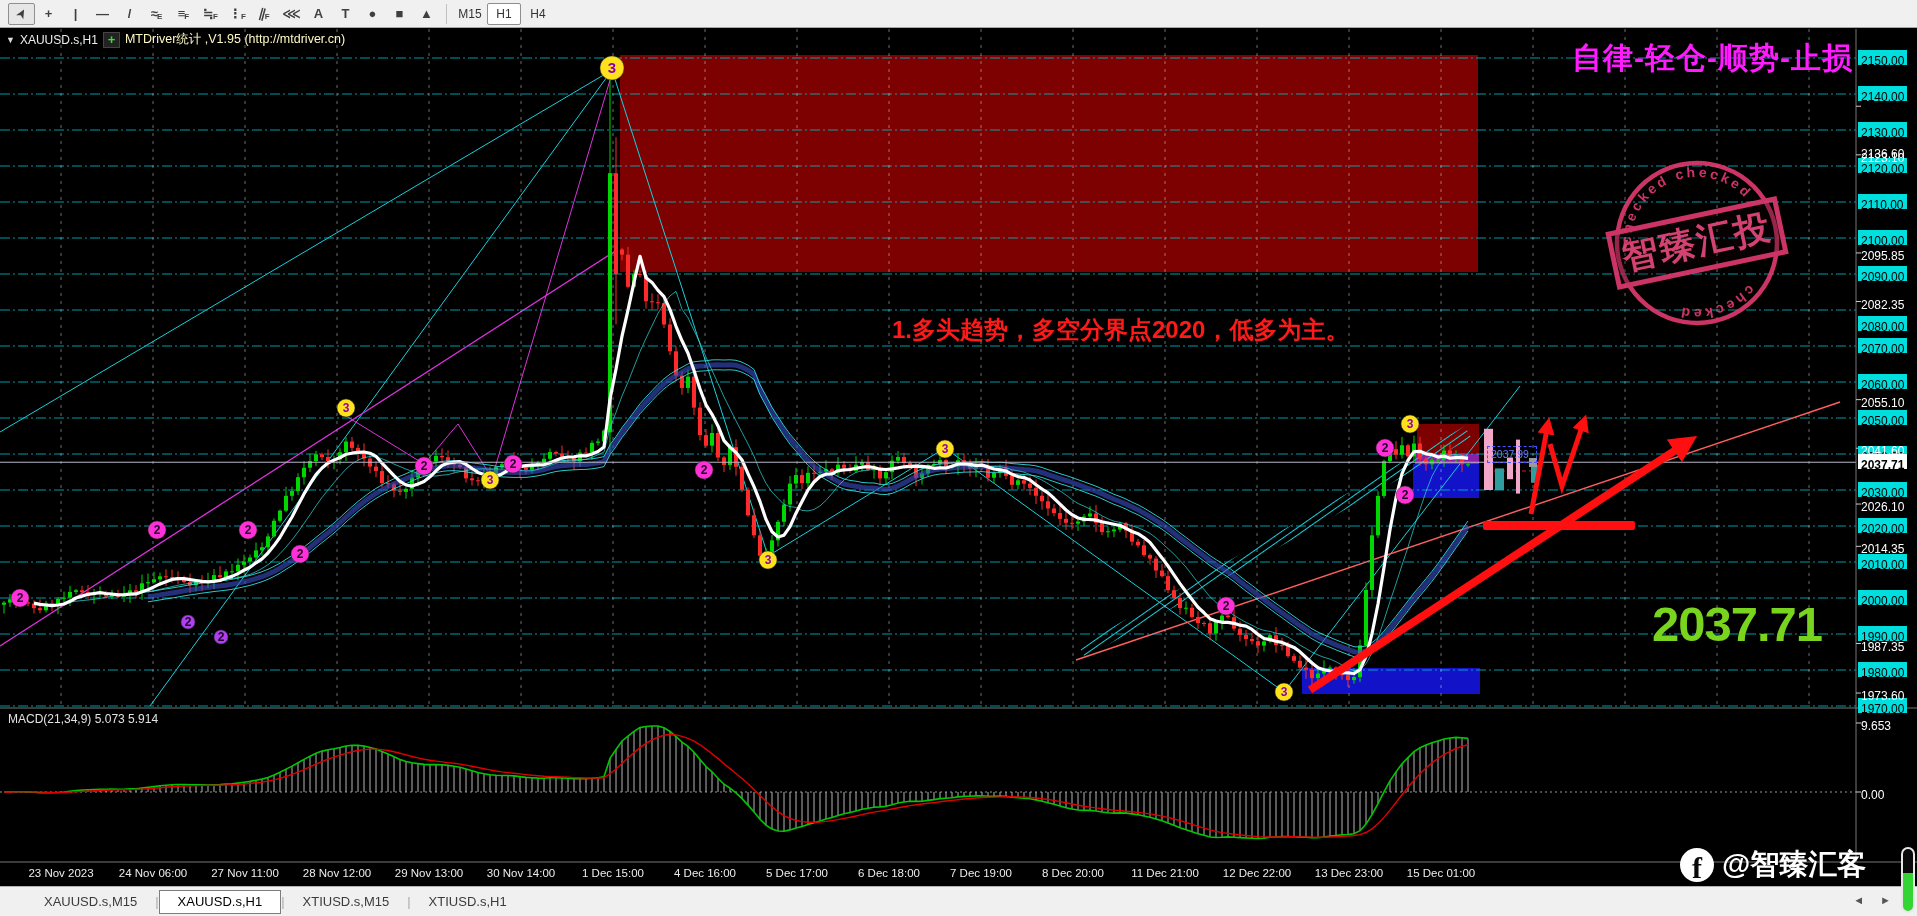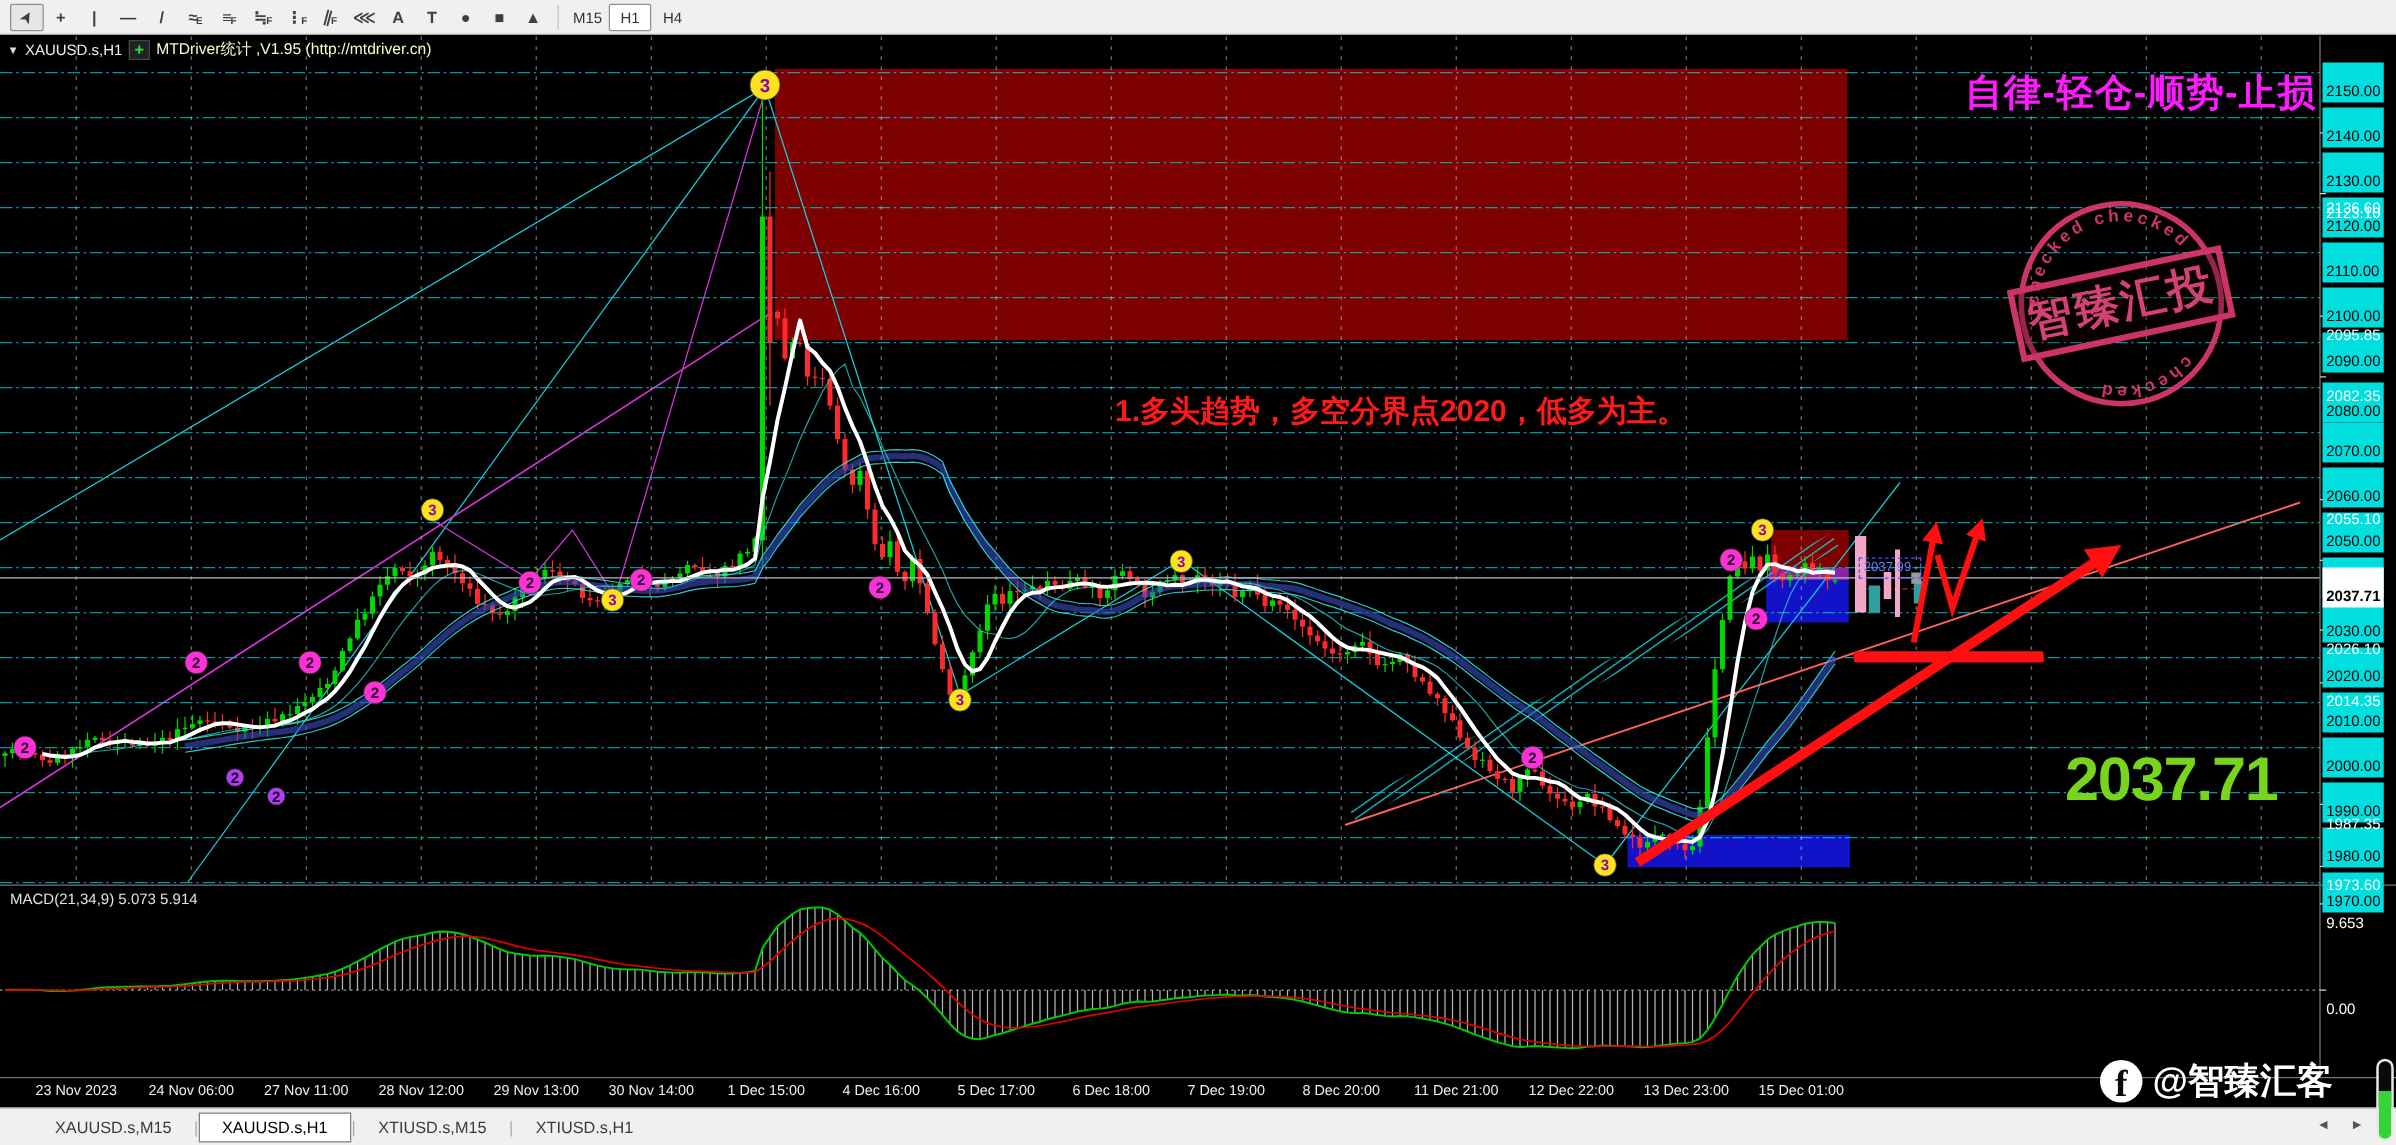--- a/index.html
+++ b/index.html
@@ -12,32 +12,32 @@
 .tool .sub{font-size:8px;margin-top:6px;margin-left:-1px;}
 .tsep{width:1px;height:20px;background:#c2c2c2;margin:0 6px;}
 .tf-btn{min-width:34px;height:22px;display:flex;align-items:center;justify-content:center;font-size:12px;color:#333;border:1px solid transparent;border-radius:2px;padding:0 4px;}
 .tf-btn.active{background:#fff;border:1px solid #8f8f8f;}
 
 #chart-svg{position:absolute;left:0;top:0;z-index:1;}
 #symbol-strip{position:absolute;left:6px;top:31px;display:flex;align-items:center;gap:5px;z-index:20;font-size:12px;color:#eee;}
 #symbol-strip .dd{font-size:9px;color:#ddd;}
 #add-ind{width:17px;height:16px;background:#222;border:1px solid #444;color:#2ee52e;font-weight:bold;font-size:13px;display:flex;align-items:center;justify-content:center;line-height:1;}
 #indicator-title{color:#fef9c3;font-size:12.5px;}
-#slogan{position:absolute;right:64px;top:54px;font-size:30px;font-weight:bold;color:#ff1aff;letter-spacing:1px;z-index:20;}
+#slogan{position:absolute;right:64px;top:38px;font-size:30px;font-weight:bold;color:#ff1aff;letter-spacing:1px;z-index:20;}
 #note{position:absolute;left:892px;top:312px;font-size:24px;font-weight:600;color:#ff1a1a;line-height:35px;z-index:20;}
 #big-price{position:absolute;left:1652px;top:596px;font-size:49px;font-weight:bold;color:#79d41d;letter-spacing:-1px;z-index:20;}
 #macd-label{position:absolute;left:8px;top:712px;font-size:12px;color:#e2e2e2;z-index:20;}
 #forecast-box{position:absolute;left:1487px;top:446px;width:50px;height:17px;border:1px dashed #4a52ff;color:#6a78ff;font-size:10.5px;line-height:15px;padding-left:3px;z-index:18;}
 #social{position:absolute;left:1680px;top:845px;display:flex;align-items:center;gap:8px;z-index:46;}
 #fb-icon{width:34px;height:34px;border-radius:50%;background:#fff;color:#0a0a0a;font-family:"Liberation Serif","DejaVu Serif",serif;font-weight:bold;font-size:30px;display:flex;justify-content:center;overflow:hidden;line-height:40px;}
 #social .handle{color:#ffffff;font-size:29px;font-weight:600;}
 #mouse-icon{position:absolute;left:1901px;top:847px;width:14px;height:66px;border:2px solid #e8e8e8;border-radius:7px;background:linear-gradient(to bottom,#0a0a0a 0%,#0a0a0a 38%,#35d435 38%,#35d435 100%);z-index:50;}
 
 #price-axis{position:absolute;left:1856px;top:0;width:61px;height:916px;z-index:10;}
-.pl{position:absolute;left:2px;height:15px;line-height:15px;font-size:12px;padding:16px 3px;white-space:nowrap;}
+.pl{position:absolute;left:2px;height:15px;line-height:15px;font-size:12px;padding:4px 3px;white-space:nowrap;}
 .pl.hi{background:#00dede;color:#000;}
 .pl.plain{color:#fff;}
 .pl.cur{background:#fff;color:#000;font-weight:bold;}
 #time-axis{position:absolute;left:0;top:863px;width:1856px;height:23px;z-index:10;background:#000;}
 .tl{position:absolute;top:4px;transform:translateX(-50%);color:#ececec;font-size:11.5px;white-space:nowrap;}
 
 #tabbar{position:absolute;left:0;top:886px;width:1917px;height:30px;background:#f0f0f0;border-top:1px solid #b3b3b3;display:flex;align-items:center;padding-left:26px;z-index:44;}
 .tab{font-size:13px;color:#3b3b3b;padding:4px 18px;height:24px;display:flex;align-items:center;}
 .tab.active{background:#fff;border:1px solid #7d7d7d;color:#000;}
 .tabsep{color:#aaa;font-size:13px;}
@@ -1065,21 +1065,21 @@
   <div id="mouse-icon"></div>
 
   <div id="price-axis">
       <div class="pl hi" style="top: 50px;">2150.00</div>
       <div class="pl hi" style="top: 86px;">2140.00</div>
       <div class="pl hi" style="top: 122px;">2130.00</div>
       <div class="pl hi" style="top: 158px;">2120.00</div>
       <div class="pl hi" style="top: 194px;">2110.00</div>
       <div class="pl hi" style="top: 230px;">2100.00</div>
       <div class="pl hi" style="top: 266px;">2090.00</div>
-      <div class="pl hi" style="top: 306px;">2080.00</div>
+      <div class="pl hi" style="top: 316px;">2080.00</div>
       <div class="pl hi" style="top: 338px;">2070.00</div>
       <div class="pl hi" style="top: 374px;">2060.00</div>
       <div class="pl hi" style="top: 410px;">2050.00</div>
       <div class="pl hi" style="top: 446px;">2040.00</div>
       <div class="pl hi" style="top: 482px;">2030.00</div>
       <div class="pl hi" style="top: 518px;">2020.00</div>
       <div class="pl hi" style="top: 554px;">2010.00</div>
       <div class="pl hi" style="top: 590px;">2000.00</div>
       <div class="pl hi" style="top: 626px;">1990.00</div>
       <div class="pl hi" style="top: 662px;">1980.00</div>

